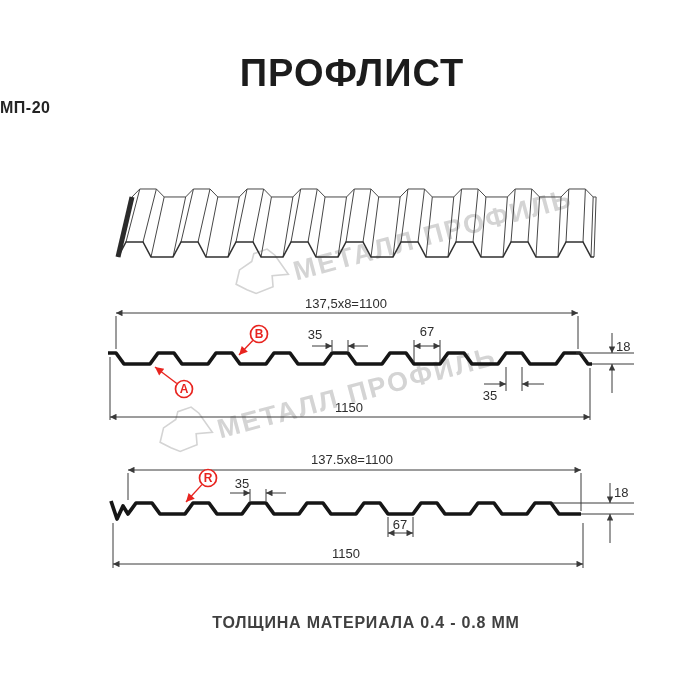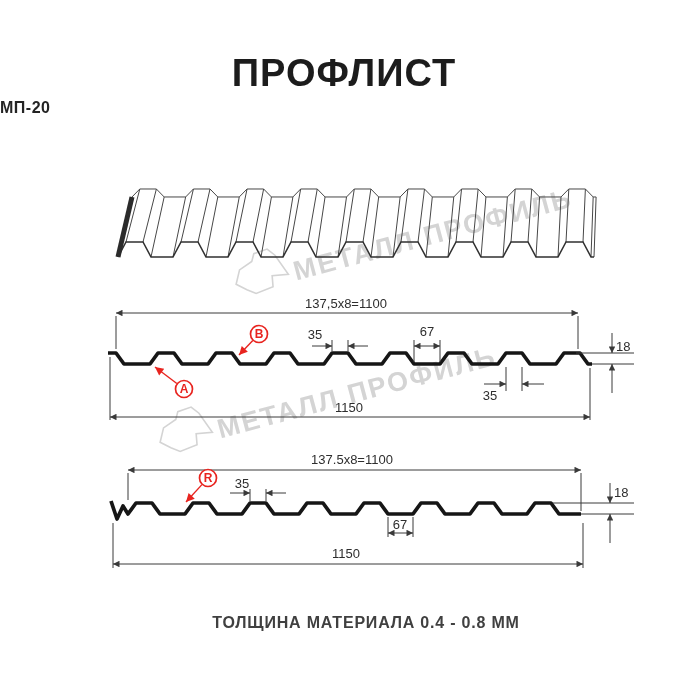--- a/index.html
+++ b/index.html
@@ -1,19 +1,19 @@
 <!DOCTYPE html>
 <html><head>
 <meta charset="utf-8">
 <style>
   html,body{margin:0;padding:0;background:#ffffff;}
   .page{position:relative;width:700px;height:700px;background:#fff;overflow:hidden;
         font-family:"Liberation Sans",sans-serif;}
   .title{position:absolute;top:52px;left:0;width:688px;text-align:center;
-         font-size:38px;font-weight:800;letter-spacing:1px;color:#1c1c1c;}
+         font-size:38px;font-weight:800;letter-spacing:1px;color:#1c1c1c;padding-left:8px;}
   .subtitle{position:absolute;top:99px;left:0;width:696px;text-align:left;
          font-size:16px;font-weight:700;letter-spacing:.5px;color:#242424;}
   .footer{position:absolute;top:614px;left:16px;width:700px;text-align:center;
          font-size:16px;font-weight:600;letter-spacing:.8px;color:#404040;}
   .title,.subtitle,.footer{z-index:2;}
   svg#drawing{position:absolute;left:0;top:0;z-index:1;}
   svg text{font-family:"Liberation Sans",sans-serif;}
   .dim{font-size:13px;fill:#2e2e2e;}
   .lbl{font-size:12px;font-weight:700;}
   .wm{font-size:27px;font-weight:700;letter-spacing:2px;}

